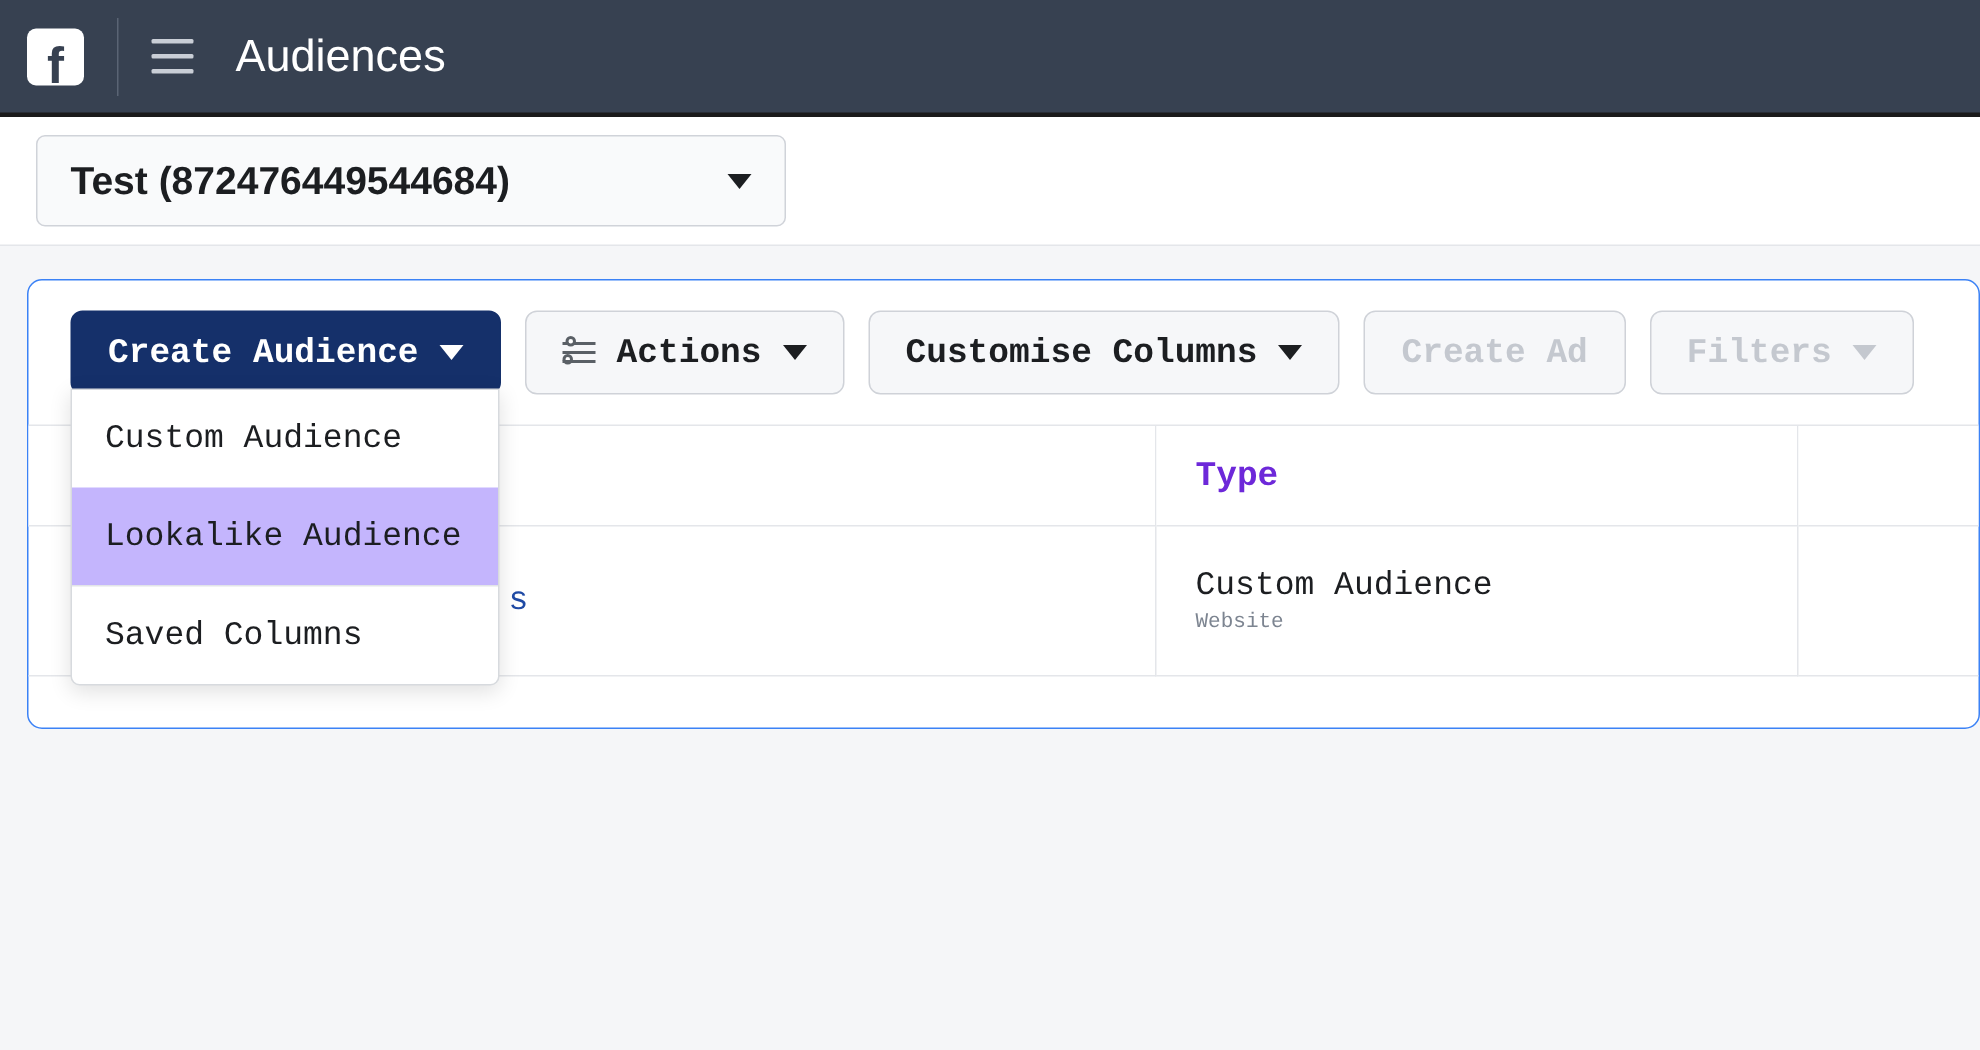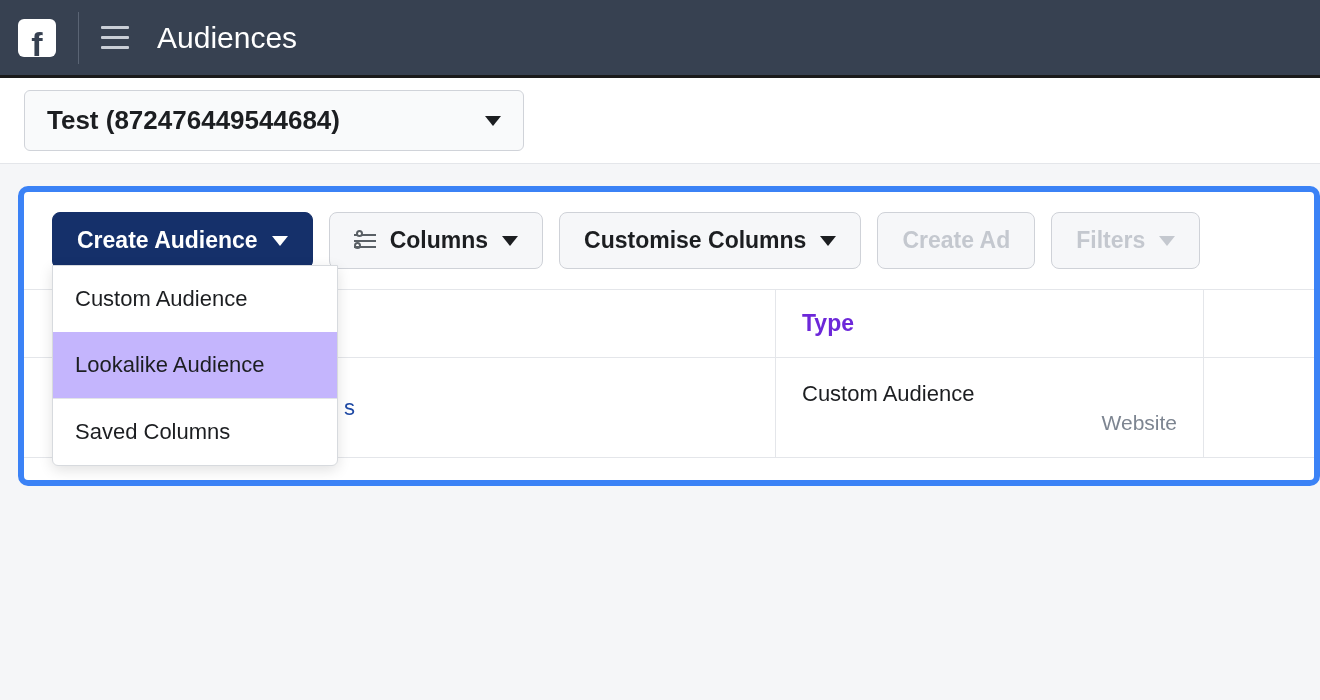--- a/index.html
+++ b/index.html
@@ -34,23 +34,24 @@
     display: inline-flex; align-items: center; justify-content: space-between;
     border: 1px solid #d0d3d9; border-radius: 6px;
     padding: 14px 22px; min-width: 500px;
     background: #f9fafb;
     cursor: pointer;
   }
   .account-dropdown .label { font-size: 26px; font-weight: 700; color: #1c1e21; }
 
   .content-wrap { padding: 22px 0 0 18px; }
   .panel {
-    background: #fff; border: 6px solid #3b82f6; border-radius: 10px;
+    background: #fff; border: 1px solid #3b82f6; border-radius: 10px;
     padding: 20px 0 0 0;
     min-height: 300px;
+    font-family: Liberation Mono, monospace;
   }
 
   .toolbar {
     display: flex; gap: 16px; padding: 0 28px 20px 28px; align-items: center;
   }
   .btn {
     display: inline-flex; align-items: center; gap: 14px;
     border: 1px solid #cfd2d8; border-radius: 8px;
     padding: 14px 24px; font-size: 23px; font-weight: 700;
     background: #f6f7f9; color: #1c1e21; cursor: pointer;
@@ -89,21 +90,21 @@
   .dropdown-sep { height: 1px; background: #e2e4e8; }
 
   .table { width: 100%; border-top: 1px solid #e4e6ea; }
   .thead, .trow { display: flex; }
   .th, .td { padding: 20px 26px; border-bottom: 1px solid #e4e6ea; border-right: 1px solid #e4e6ea; }
   .col-name { flex: 0 0 752px; }
   .col-type { flex: 0 0 428px; }
   .col-rest { flex: 1; border-right: none; }
   .th { font-size: 23px; font-weight: 700; color: #6d28d9; background: #fff; }
   .td { font-size: 22px; color: #1c1e21; }
-  .td .sub { color: #7d8591; font-size: 21px; margin-top: 4px; text-align: right; }
+  .td .sub { color: #7d8591; font-size: 14px; margin-top: 4px; }
   .trow .td { min-height: 100px; display:flex; flex-direction:column; justify-content:center; }
   .name-link { color: #1f4aa5; }
 
   .create-area { position: relative; }
 </style>
 </head>
 <body>
 
 <div class="topbar">
   <div class="fb-logo">
@@ -142,21 +143,21 @@
           <div class="dropdown-item">Saved Columns</div>
         </div>
       </div>
 
       <div class="btn">
         <span class="filter-icon">
           <span></span>
             <span class="knob1"></span>
             <span class="knob2"></span>
         </span>
-        <span>Columns</span>
+        <span>Actions</span>
         <span class="caret-down" style="color:#1c1e21"></span>
       </div>
 
       <div class="btn">
         <span>Customise Columns</span>
         <span class="caret-down" style="color:#1c1e21"></span>
       </div>
 
       <div class="btn disabled">
         <span>Create Ad</span>

